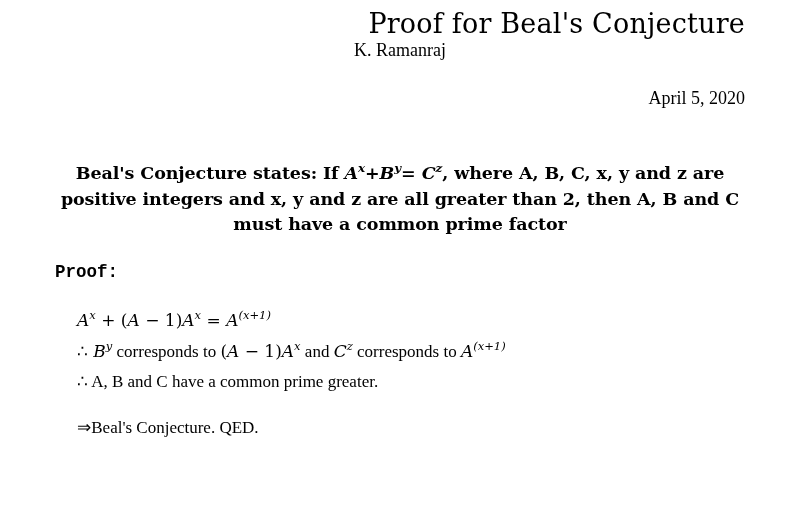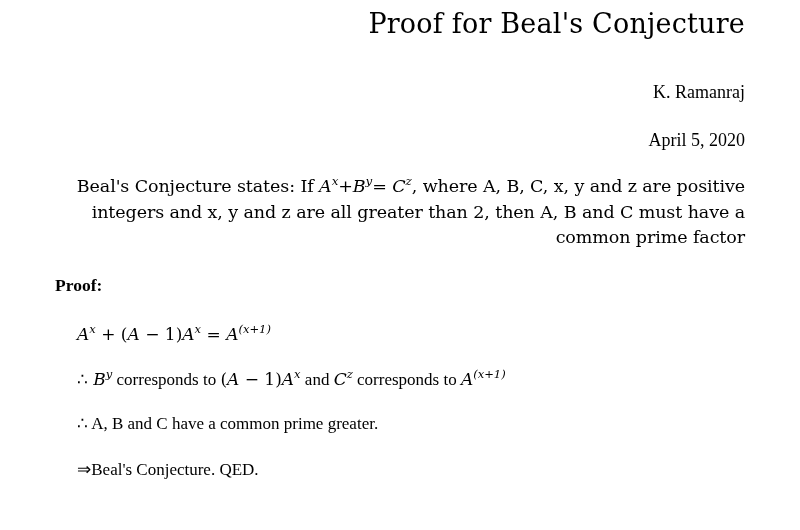--- a/index.html
+++ b/index.html
@@ -23,58 +23,57 @@
   }
   .title {
     text-align: right;
     font-size: 27px;
     font-family: "DejaVu Serif", serif;
     letter-spacing: 0.2px;
     margin-top: 8px;
     line-height: 1.2;
   }
   .author {
-    text-align: right;
+    text-align: center;
     font-size: 18px;
-    margin-top: 42px;
     font-family: "Liberation Serif", serif;
   }
   .date {
     text-align: right;
     font-size: 18px;
     margin-top: 27px;
     font-family: "Liberation Serif", serif;
   }
   .statement {
-    margin-top: 23px;
+    margin-top: 52px;
     font-size: 17.5px;
-    font-weight: normal;
+    font-weight: bold;
     line-height: 1.45;
-    text-align: right;
+    text-align: center;
     font-family: "DejaVu Serif", serif;
     letter-spacing: -0.1px;
   }
   .proof-head {
     margin-top: 24px;
     font-size: 17.5px;
     font-weight: bold;
-    font-family: Liberation Serif, serif;
+    font-family: Liberation Mono, monospace;
   }
   .body-block {
     margin-top: 26px;
     font-size: 17px;
     line-height: 1.42;
     font-family: "Liberation Serif", serif;
   }
   .para-indent {
     text-indent: 22px;
     text-align: justify;
   }
   .eq-line {
-    margin-top: 20px;
+    margin-top: 6px;
     padding-left: 22px;
   }
   .final-line {
     margin-top: 22px;
     padding-left: 22px;
     font-size: 17px;
     font-family: "Liberation Serif", serif;
   }
   .math {
     font-family: "DejaVu Serif", serif;

